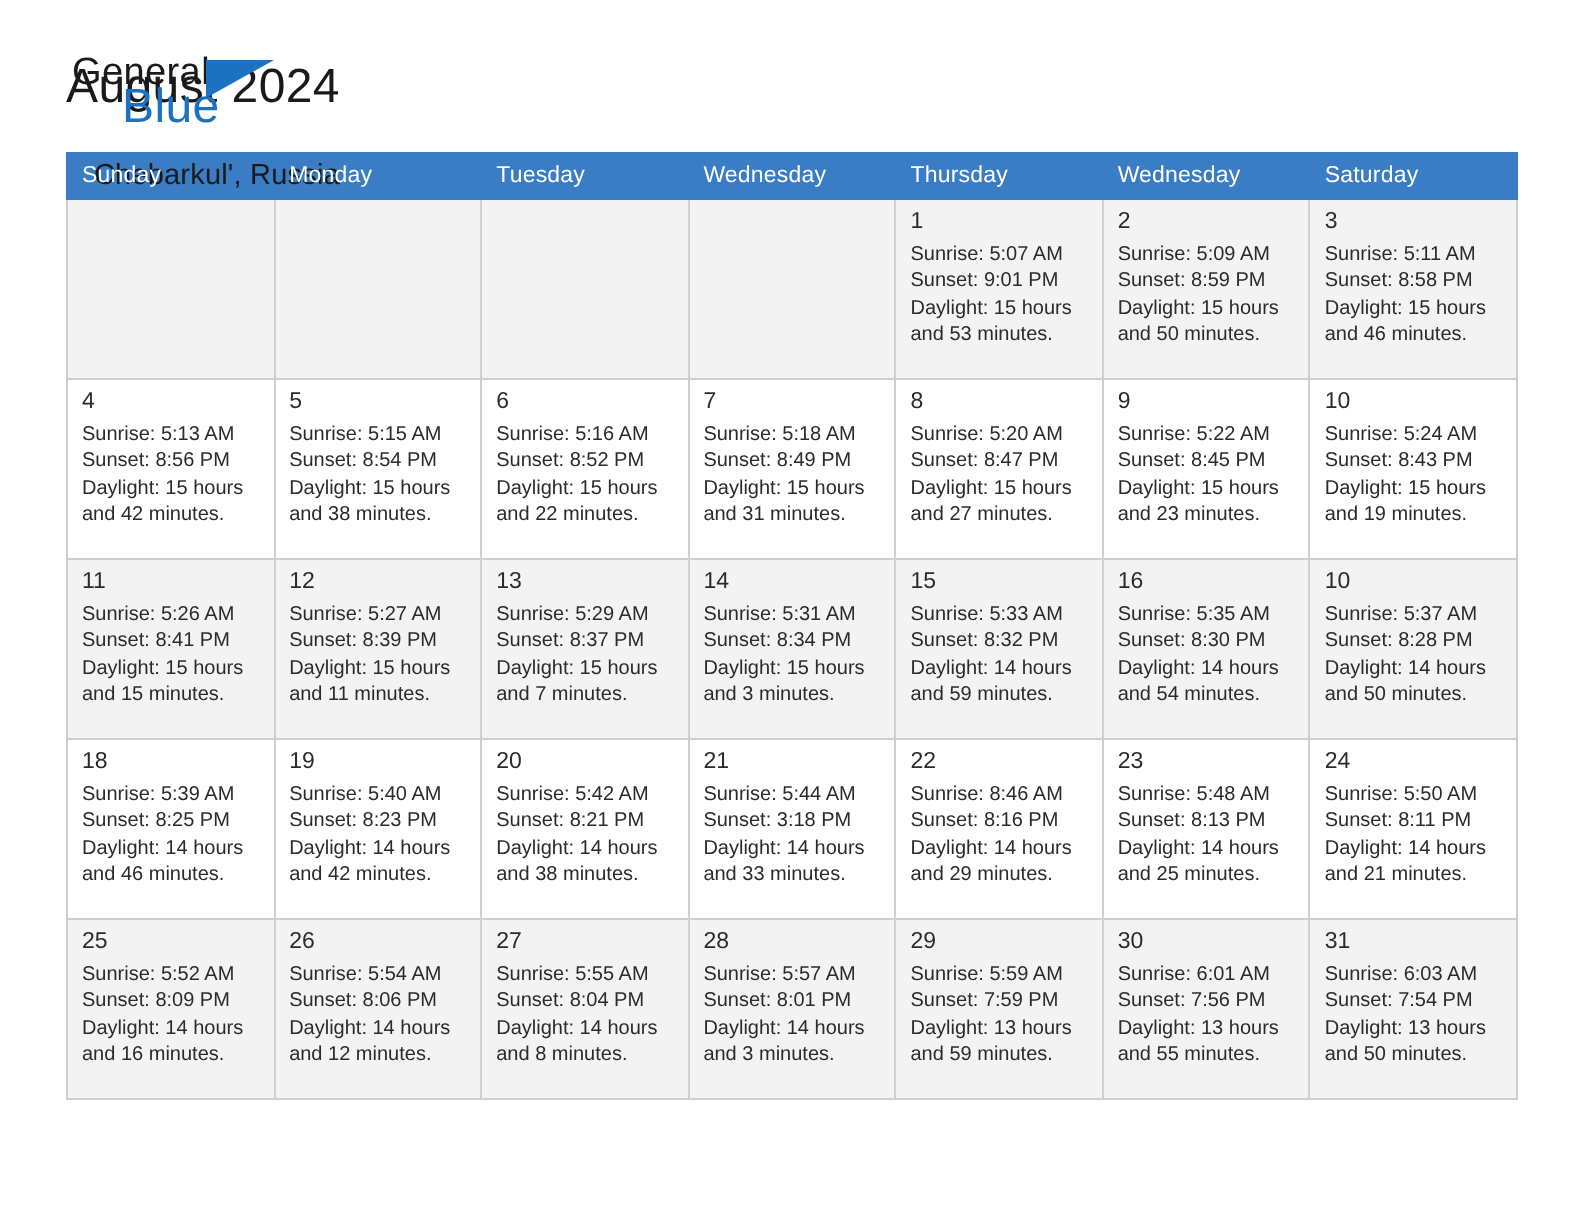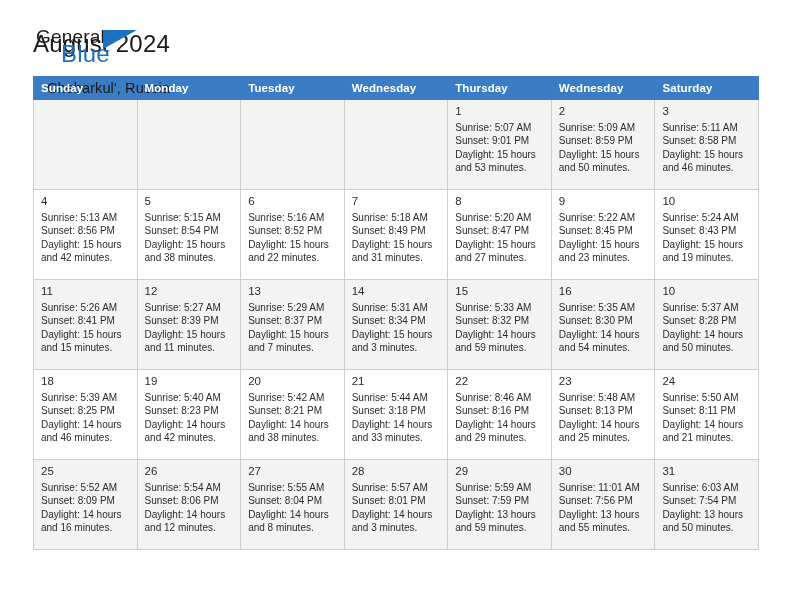--- a/index.html
+++ b/index.html
@@ -87,21 +87,21 @@
   .calendar {
     width: 726px;
     border-collapse: collapse;
     table-layout: fixed;
     margin-top: 8px;
   }
   .calendar th {
     background: #3a7dc4;
     color: #ffffff;
     font-size: 11.5px;
-    font-weight: bold;
+    font-weight: normal;
     text-align: left;
     padding: 5px 0 5px 7px;
     height: 20px;
     box-sizing: border-box;
     border: 1px solid #3a7dc4;
     letter-spacing: 0.1px;
   }
   .calendar td {
     vertical-align: top;
     border: 1px solid #cfcfcf;
@@ -428,21 +428,21 @@
             <div class="info">
               <div>Sunrise: 5:59 AM</div>
               <div>Sunset: 7:59 PM</div>
               <div>Daylight: 13 hours</div>
               <div>and 59 minutes.</div>
             </div>
           </td>
           <td>
             <div class="daynum">30</div>
             <div class="info">
-              <div>Sunrise: 11:01 AM</div>
+              <div>Sunrise: 6:01 AM</div>
               <div>Sunset: 7:56 PM</div>
               <div>Daylight: 13 hours</div>
               <div>and 55 minutes.</div>
             </div>
           </td>
           <td>
             <div class="daynum">31</div>
             <div class="info">
               <div>Sunrise: 6:03 AM</div>
               <div>Sunset: 7:54 PM</div>

